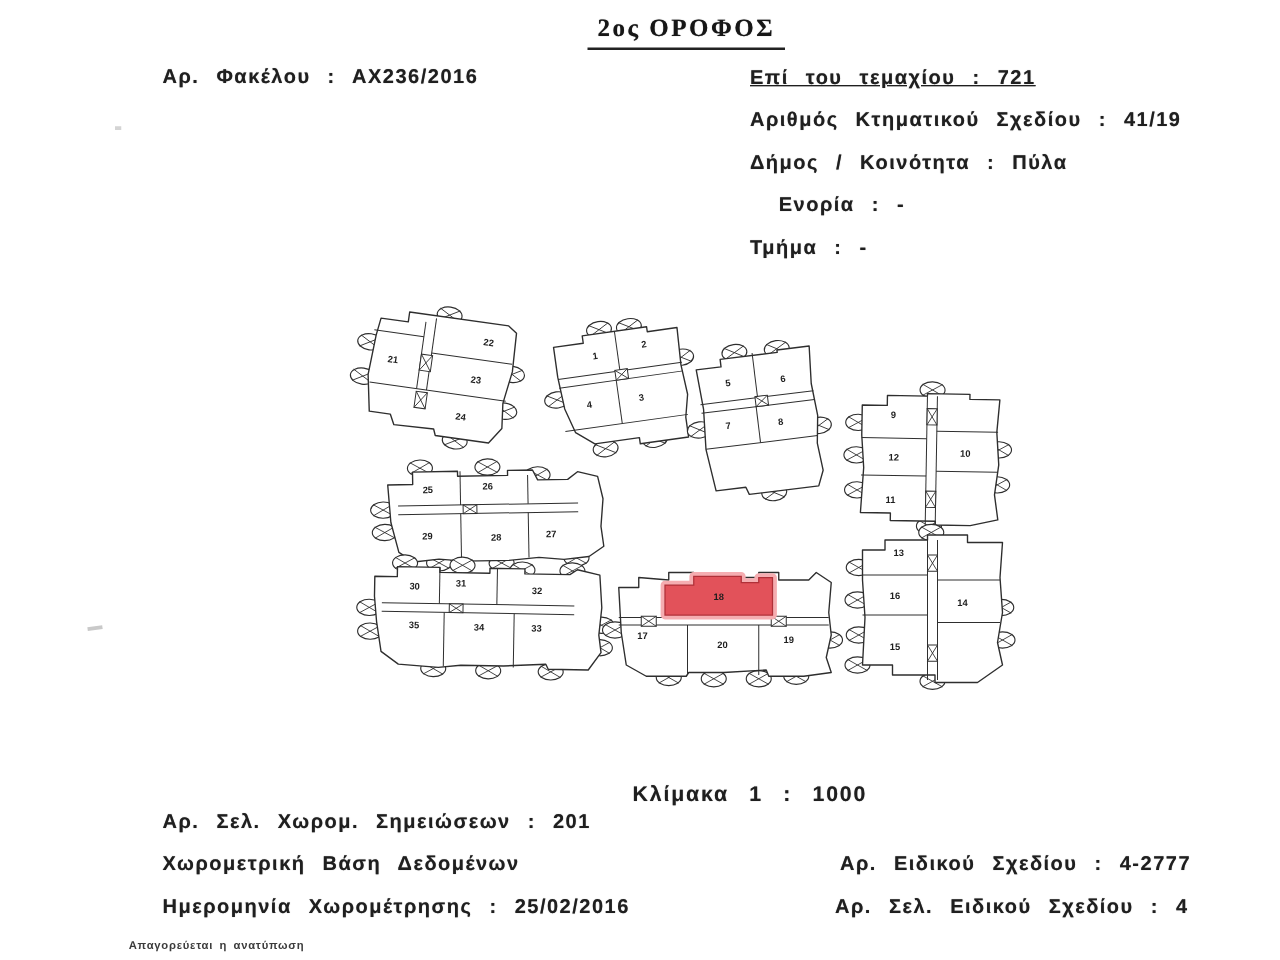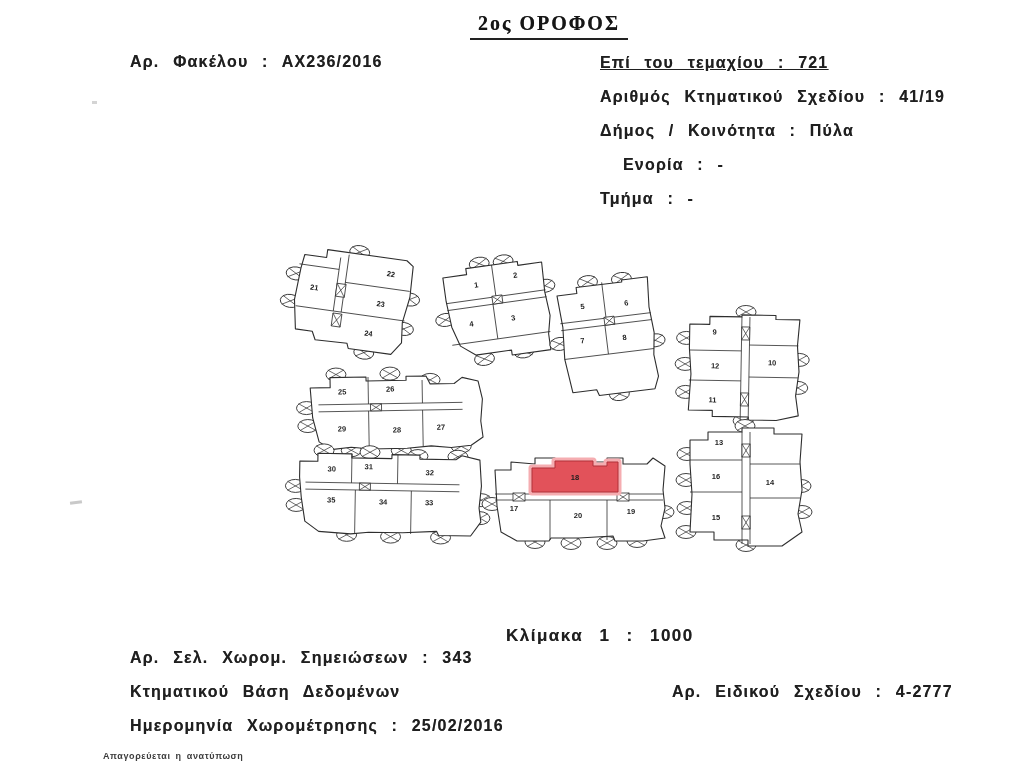--- a/index.html
+++ b/index.html
@@ -356,23 +356,24 @@
         <line x1="60" y1="88" x2="52" y2="101" stroke="#2e2e2e" stroke-width="0.7"></line>
         <text x="29" y="17" font-size="7.5" fill="#1d1d1d" text-anchor="middle">13</text>
         <text x="26" y="51" font-size="7.5" fill="#1d1d1d" text-anchor="middle">16</text>
         <text x="80" y="57" font-size="7.5" fill="#1d1d1d" text-anchor="middle">14</text>
         <text x="26" y="92" font-size="7.5" fill="#1d1d1d" text-anchor="middle">15</text>
       </g>
     </svg>
 
   <div class="lbl scale-lbl" style="left:506px;top:626px;">Κλίμακα  1 : 1000</div>
 
-  <div class="lbl" style="left:130px;top:649px;">Αρ.  Σελ.  Χωρομ.  Σημειώσεων  : 343</div>
-  <div class="lbl" style="left:130px;top:683px;">Κτηματικού  Βάση  Δεδομένων</div>
+  <div class="lbl" style="left:130px;top:649px;">Αρ.  Σελ.  Χωρομ.  Σημειώσεων  : 201</div>
+  <div class="lbl" style="left:130px;top:683px;">Χωρομετρική  Βάση  Δεδομένων</div>
   <div class="lbl" style="left:130px;top:717px;">Ημερομηνία  Χωρομέτρησης  :  25/02/2016</div>
 
   <div class="lbl" style="left:672px;top:683px;">Αρ.  Ειδικού  Σχεδίου  : 4-2777</div>
+  <div class="lbl" style="left:668px;top:717px;">Αρ.  Σελ.  Ειδικού  Σχεδίου  : 4</div>
 
   <div class="footer-note">Απαγορεύεται  η  ανατύπωση</div>
 
   <div class="artifact art1"></div>
   <div class="artifact art2"></div>
 </div>
 
 </body></html>

